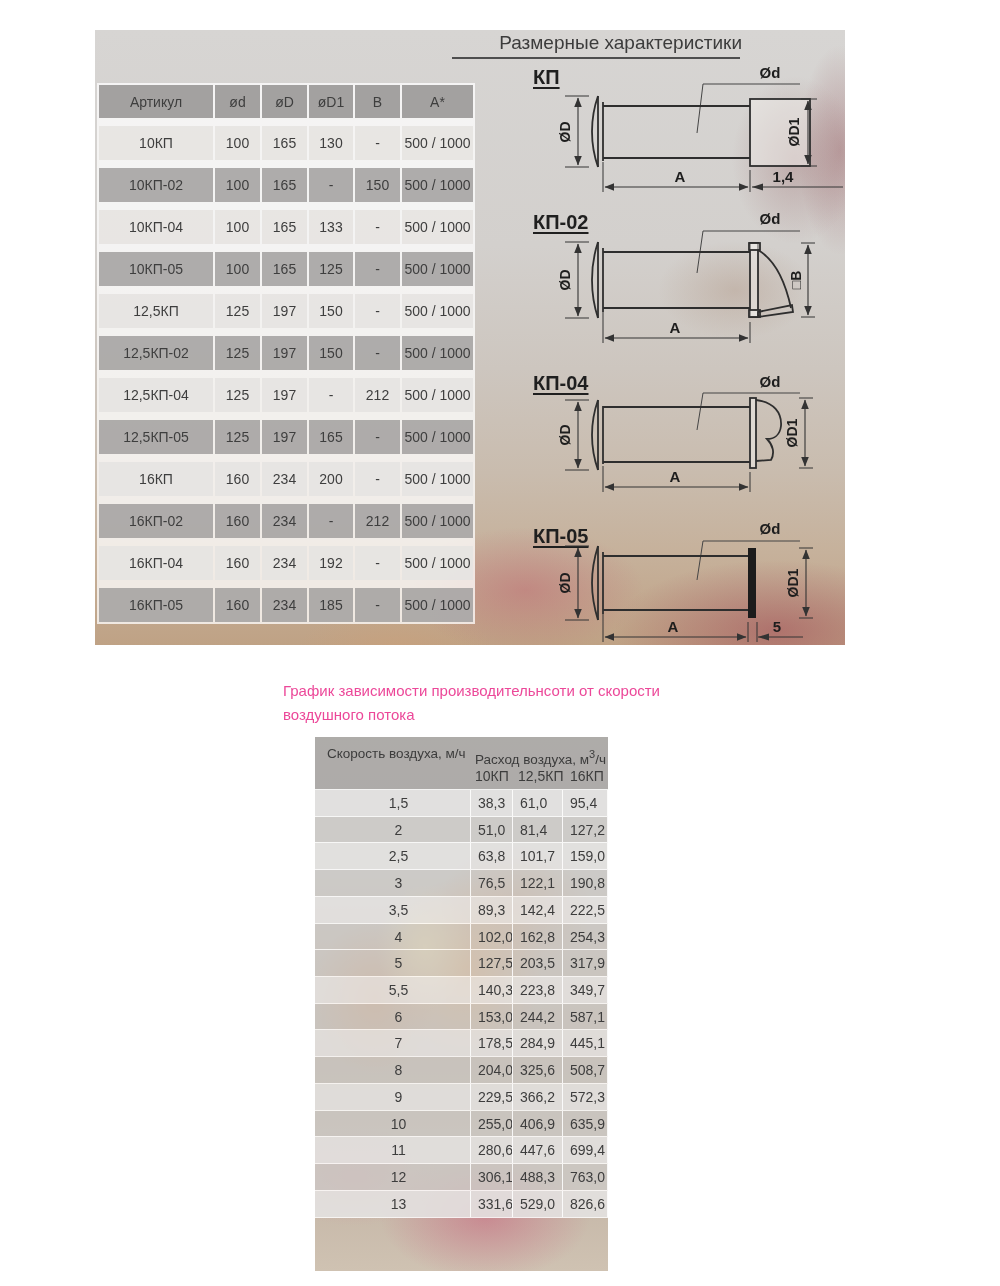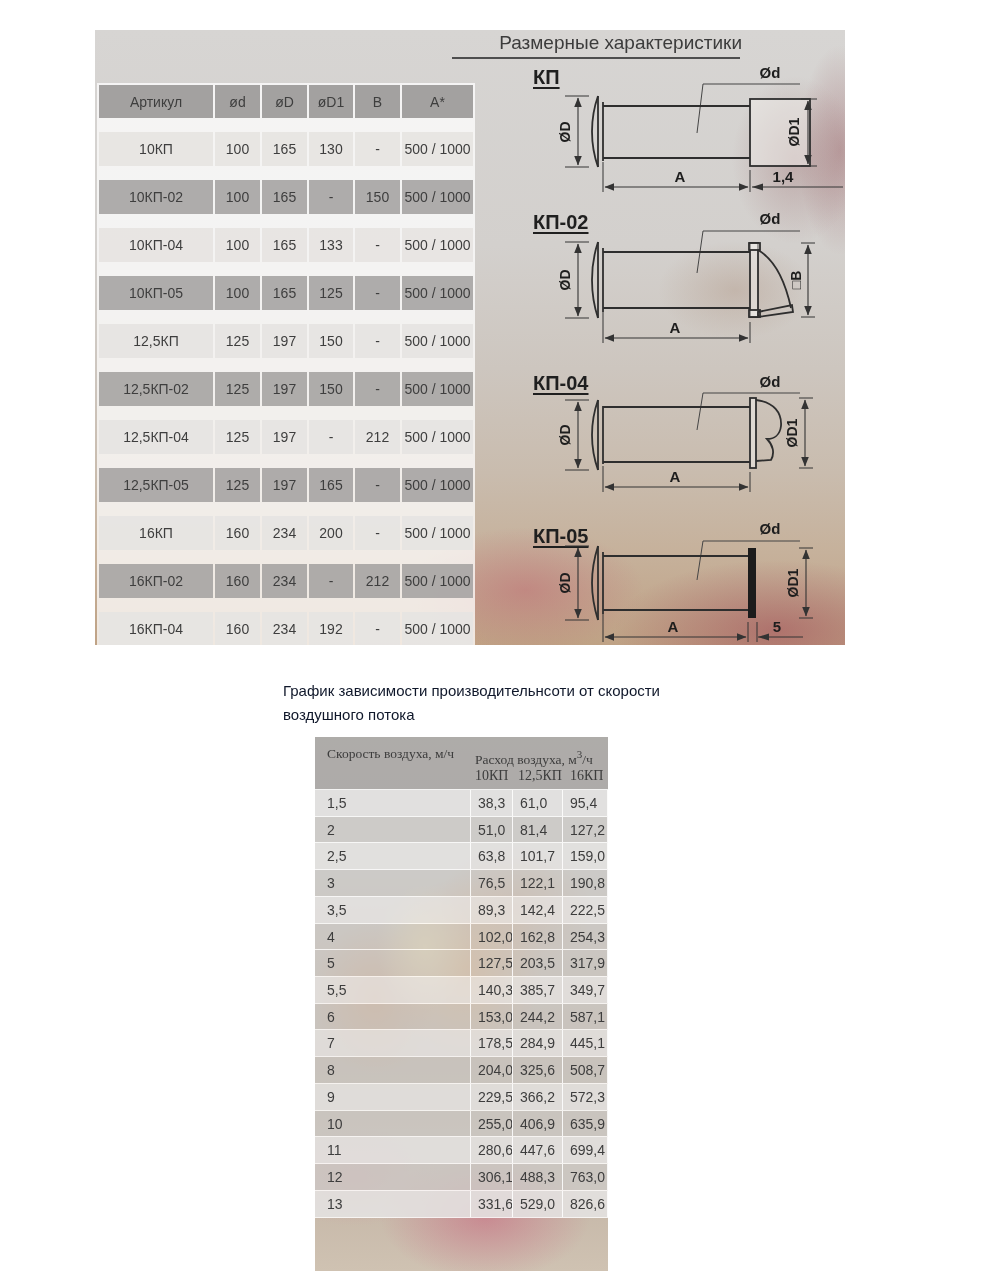--- a/index.html
+++ b/index.html
@@ -16,21 +16,21 @@
       radial-gradient(230px 100px at 680px 600px, rgba(150,45,70,.42), transparent 70%),
       radial-gradient(140px 60px at 300px 620px, rgba(205,160,120,.5), transparent 70%),
       linear-gradient(180deg,#d7d5d3 0%,#d3d0cd 35%,#cdc6bf 55%,#c9bcae 72%,#c6b19b 85%,#bfa285 100%);}
   .panel-title{position:absolute;left:357px;top:2px;width:290px;margin:0;text-align:right;
       font-size:19px;font-weight:400;color:#3c3c3c;}
   .title-underline{position:absolute;left:357px;top:27px;width:288px;height:0;border-top:2px solid #4e4e4e;}
 
   
   .dim-table{position:absolute;left:2px;top:53px;width:378px;padding:2px;box-sizing:border-box;
       background:rgba(255,255,255,.75);}
-  .t1-row{display:grid;grid-template-columns:114px 45px 45px 44px 45px 71px;gap:2px;margin-bottom:14px;}
+  .t1-row{display:grid;grid-template-columns:114px 45px 45px 44px 45px 71px;gap:2px;margin-bottom:8px;}
   .t1-row:last-child{margin-bottom:0;}
   .t1-cell{display:flex;align-items:center;justify-content:center;height:34px;
       font-size:14px;color:#3e3e3e;}
   .t1-head .t1-cell{height:33px;background:rgba(156,154,153,.93);}
   .row-light .t1-cell{background:rgba(230,228,226,.92);}
   .row-dark  .t1-cell{background:rgba(164,162,161,.88);}
 
   
   .fig-label{position:absolute;margin:0;font-size:20px;font-weight:700;color:#1f1f1f;
       text-decoration:underline;text-underline-offset:3px;}
@@ -46,43 +46,43 @@
   .part{stroke:#2e2e2e;stroke-width:1.8;fill:none;}
   .partfill{stroke:#2e2e2e;stroke-width:1.8;fill:rgba(238,236,233,.55);}
   .dim{stroke:#343434;stroke-width:1.1;fill:none;}
   .tick{stroke:#343434;stroke-width:1;}
   .leader{stroke:#454545;stroke-width:1;fill:none;}
   .dlabel{font-family:"Liberation Sans",sans-serif;font-size:15px;font-weight:700;fill:#1d1d1d;}
   .rlabel{font-family:"Liberation Sans",sans-serif;font-size:14px;font-weight:700;fill:#1d1d1d;}
   .solidbar{fill:#1c1c1c;stroke:none;}
 
   
-  .flow-title{position:absolute;left:283px;top:679px;margin:0;font-size:15px;line-height:24px;color:#0f172a;}
+  .flow-title{position:absolute;left:283px;top:679px;margin:0;font-size:15px;line-height:24px;color:#ec4899;}
 
   .flow-table{position:absolute;left:315px;top:737px;width:293px;height:534px;outline:1px solid rgba(255,255,255,.8);
     background-image:
       radial-gradient(70px 90px at 110px 210px, rgba(246,220,150,.8), transparent 70%),
       radial-gradient(120px 140px at 150px 230px, rgba(232,150,70,.75), transparent 65%),
       radial-gradient(90px 110px at 60px 260px, rgba(210,120,55,.6), transparent 70%),
       radial-gradient(110px 90px at 200px 170px, rgba(200,130,80,.55), transparent 70%),
       radial-gradient(150px 90px at 170px 480px, rgba(200,90,120,.5), transparent 70%),
       radial-gradient(120px 70px at 40px 440px, rgba(210,140,150,.45), transparent 70%),
       linear-gradient(180deg,#cccbca 0%,#c8c4c0 25%,#bfae9f 45%,#b7a391 60%,#c2b3a4 80%,#cfc2b2 100%);}
   .ft-head{position:relative;height:53px;background:rgba(171,169,167,.93);
-      border-bottom:1px solid rgba(255,255,255,.85);box-sizing:border-box;font-family:Liberation Serif, serif;}
+      border-bottom:1px solid rgba(255,255,255,.85);box-sizing:border-box;}
   .ft-h1{position:absolute;left:12px;top:9px;font-size:13.5px;color:#3c3c3c;}
   .ft-h2{position:absolute;left:160px;top:11px;font-size:13.5px;color:#3c3c3c;}
   .ft-h2 sup{font-size:11px;}
   .ft-model{position:absolute;top:31px;font-size:14px;color:#3c3c3c;}
   .ft-m1{left:160px;} .ft-m2{left:203px;} .ft-m3{left:255px;}
   .ft-row{display:grid;grid-template-columns:156px 42px 50px 45px;height:26.72px;
       border-bottom:1px solid rgba(255,255,255,.85);box-sizing:border-box;}
   .ft-cell{font-size:14px;line-height:26px;color:#3d3d3d;padding-left:7px;
       border-right:1px solid rgba(255,255,255,.85);box-sizing:border-box;overflow:hidden;}
-  .ft-cell.ft-speed{padding-left:12px;}
+  .ft-cell.ft-speed{padding-left:12px;text-align:center;}
   .ft-light .ft-cell{background:rgba(229,228,226,.87);}
   .ft-dark  .ft-cell{background:rgba(206,204,202,.75);}
 </style>
 </head>
 <body>
 
 <div class="page">
 
   <svg width="0" height="0" style="position:absolute">
     <defs>
@@ -363,21 +363,21 @@
         </div>
         <div class="ft-row ft-dark">
           <div class="ft-cell ft-speed">5</div>
           <div class="ft-cell">127,5</div>
           <div class="ft-cell">203,5</div>
           <div class="ft-cell">317,9</div>
         </div>
         <div class="ft-row ft-light">
           <div class="ft-cell ft-speed">5,5</div>
           <div class="ft-cell">140,3</div>
-          <div class="ft-cell">385,7</div>
+          <div class="ft-cell">223,8</div>
           <div class="ft-cell">349,7</div>
         </div>
         <div class="ft-row ft-dark">
           <div class="ft-cell ft-speed">6</div>
           <div class="ft-cell">153,0</div>
           <div class="ft-cell">244,2</div>
           <div class="ft-cell">587,1</div>
         </div>
         <div class="ft-row ft-light">
           <div class="ft-cell ft-speed">7</div>

